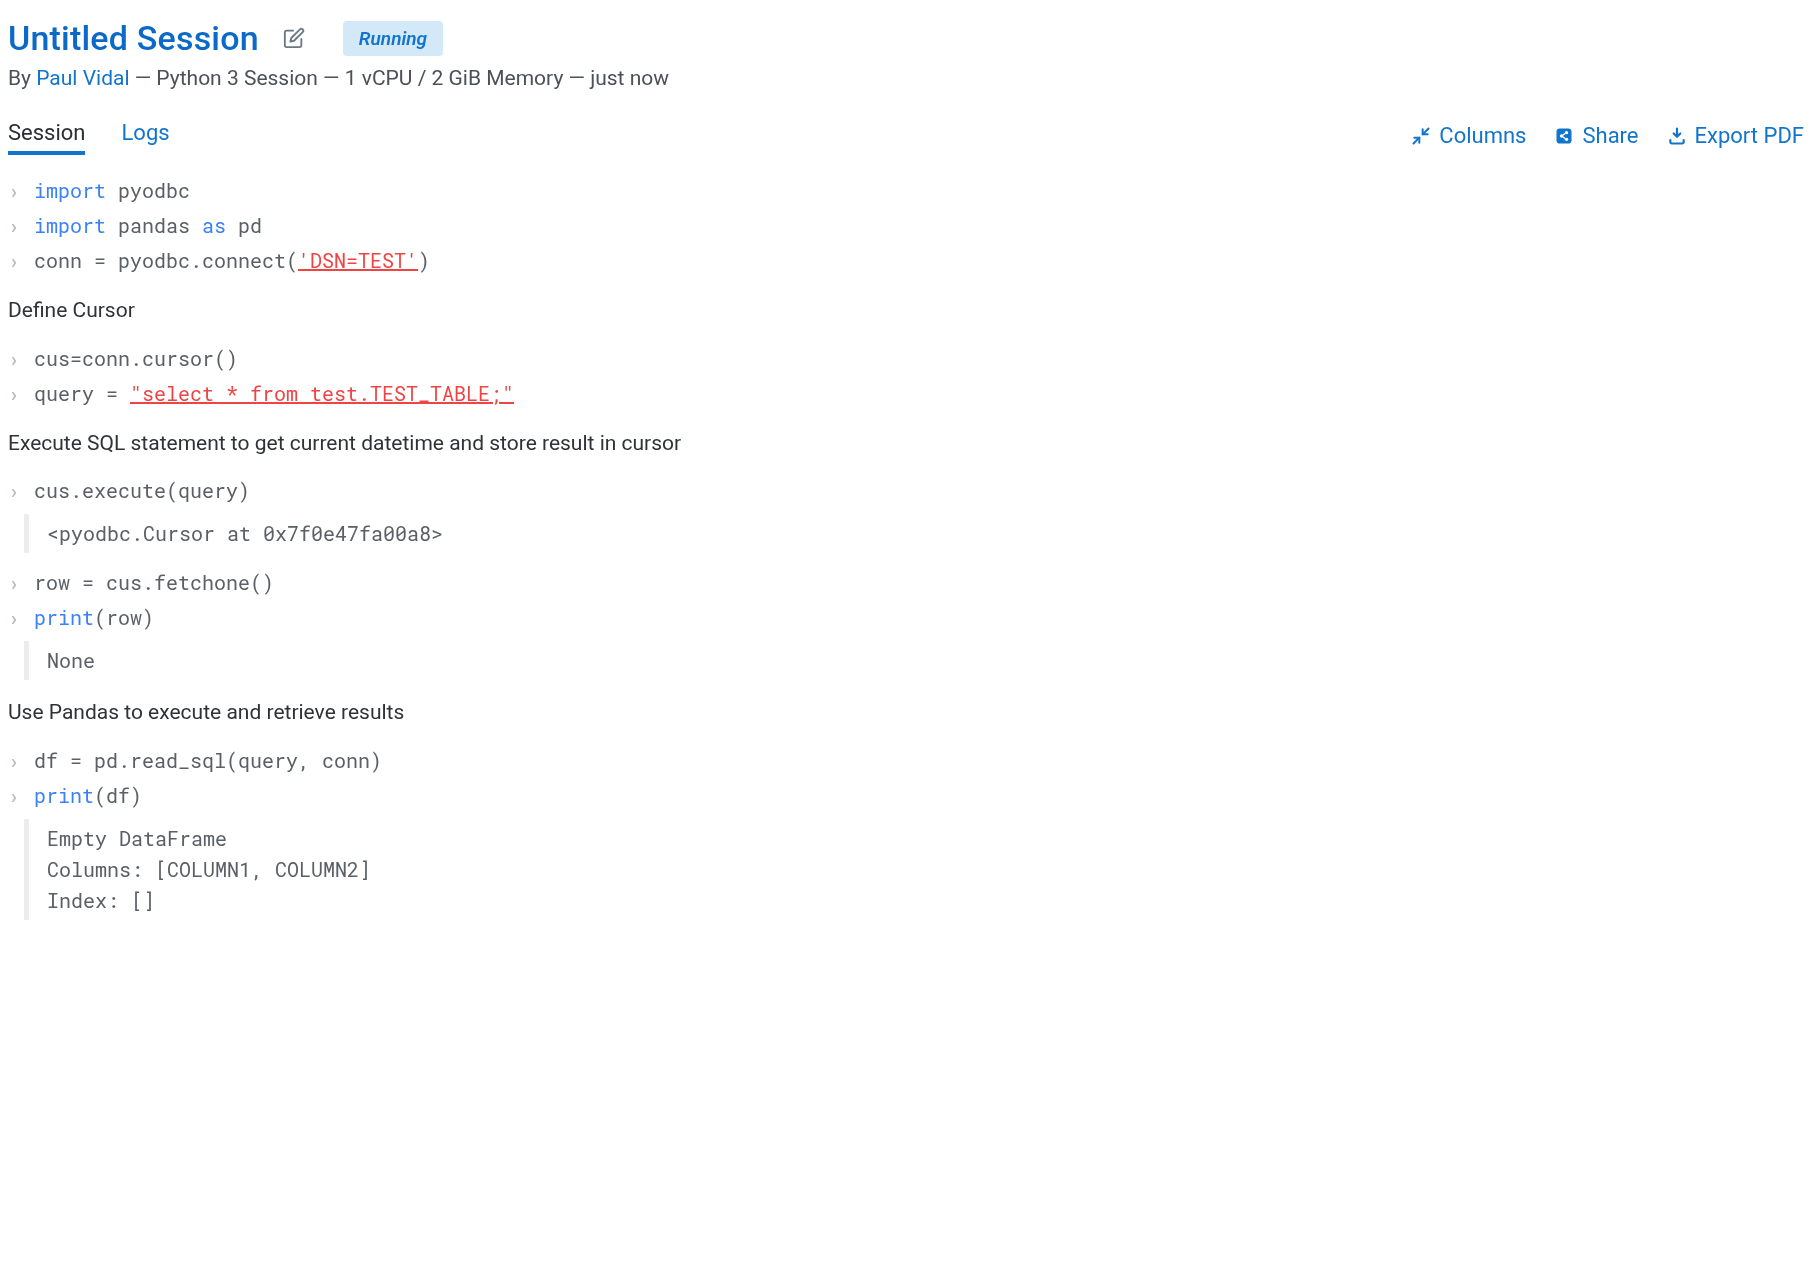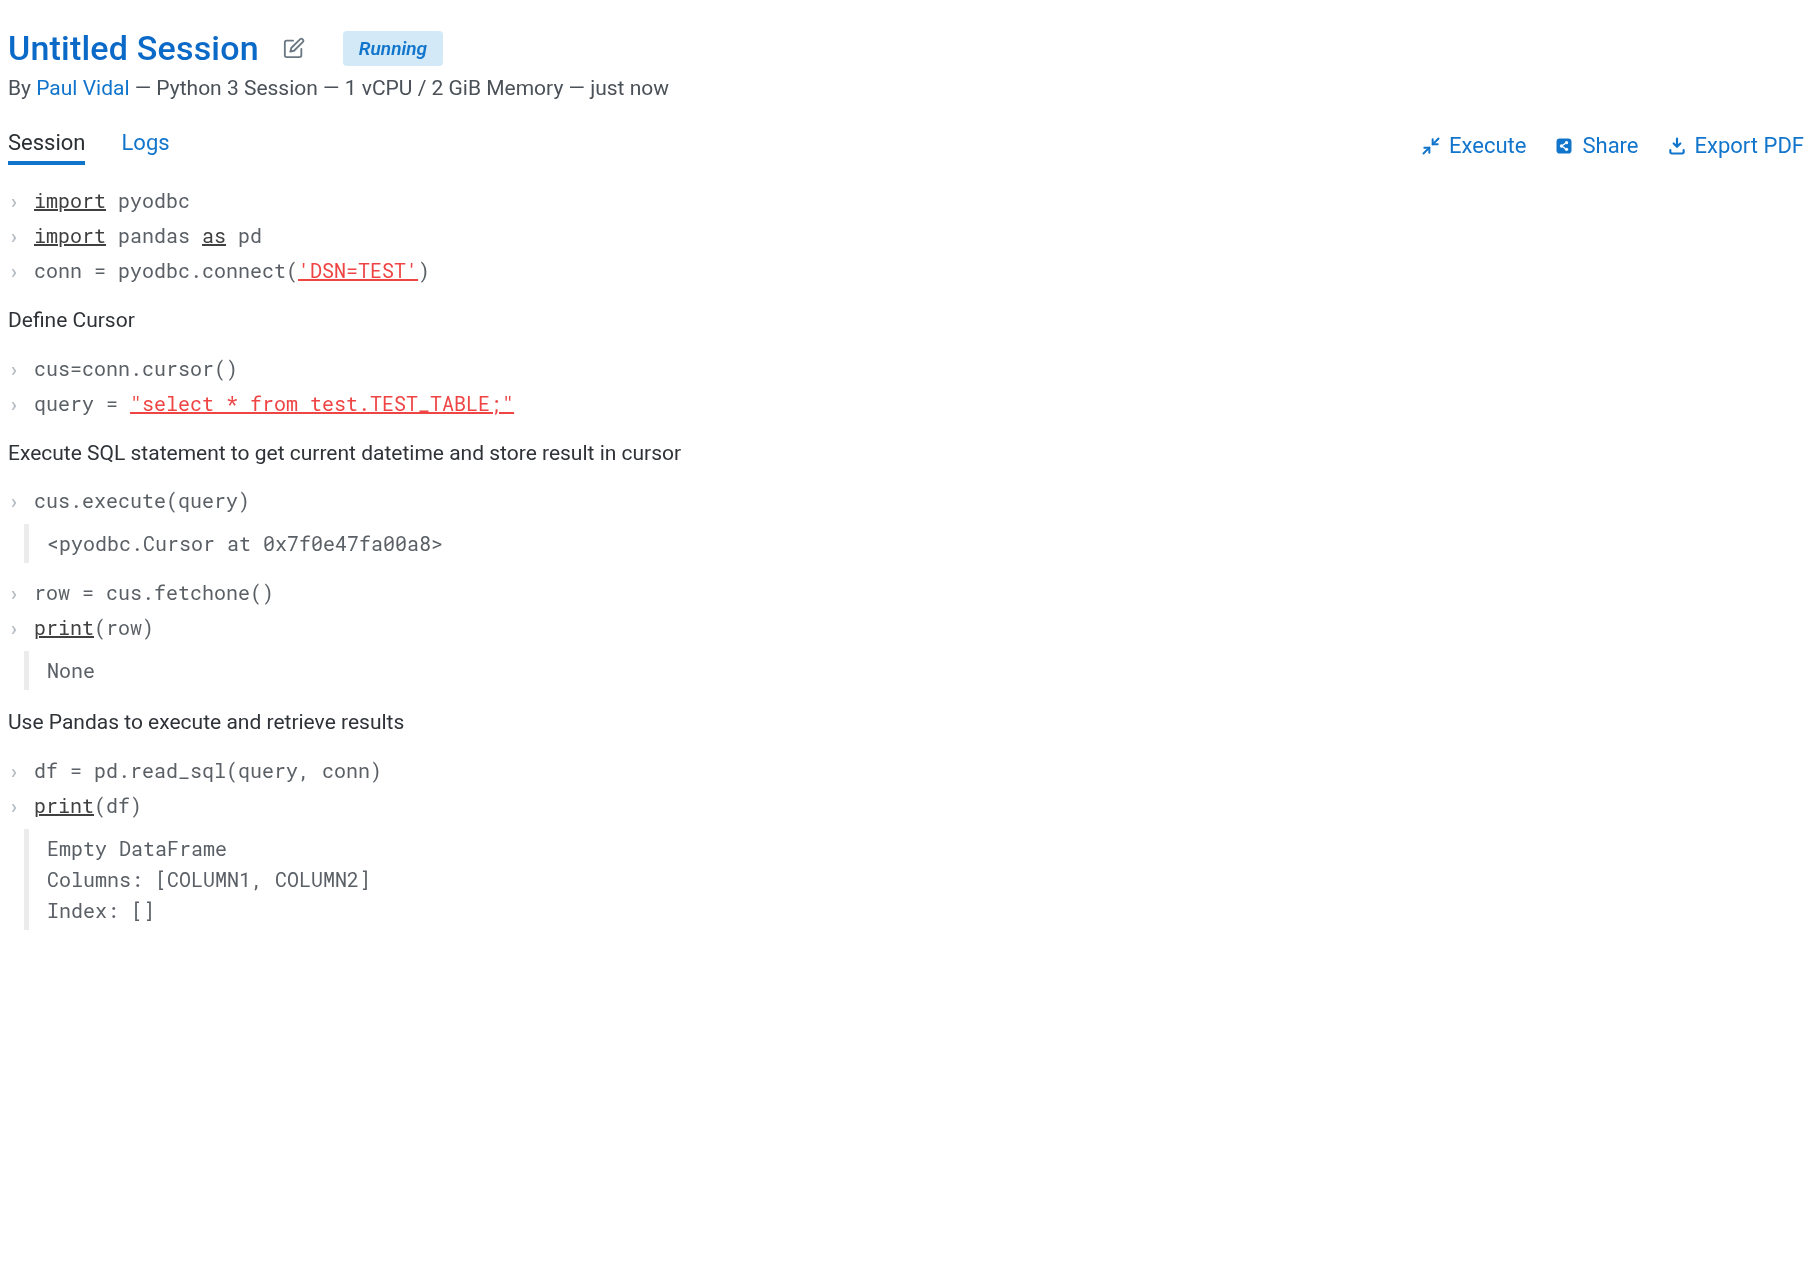--- a/index.html
+++ b/index.html
@@ -7,21 +7,21 @@
     margin: 0;
     padding: 0;
     font-family: -apple-system, BlinkMacSystemFont, "Segoe UI", Roboto, "Helvetica Neue", Arial, sans-serif;
     background: #fff;
     color: #333;
     font-size: 19px;
   }
   .page {
     width: 1812px;
     height: 1211px;
-    padding: 28px 8px 8px 8px;
+    padding: 18px 8px 8px 8px;
   }
   .header-row {
     display: flex;
     align-items: center;
     gap: 14px;
     margin-bottom: 6px;
   }
   .title {
     color: #0b69c7;
     font-size: 34px;
@@ -102,21 +102,21 @@
     padding: 2px 0;
     color: #5a6066;
   }
   .gutter {
     color: #b7bec5;
     font-weight: 700;
     width: 18px;
     text-align: left;
     flex-shrink: 0;
   }
-  .code-line .tok-kw { color: #404040; text-decoration: underline; }
+  .code-line .tok-kw { color: #3b82f6; }
   .code-line .tok-str { color: #ef4444; text-decoration: underline; }
   .code-content { white-space: pre; }
   .heading {
     font-family: -apple-system, BlinkMacSystemFont, "Segoe UI", Roboto, Arial, sans-serif;
     font-size: 21px;
     color: #2f3338;
     margin: 16px 0 14px 0;
   }
   .output-block {
     border-left: 5px solid #ececec;
@@ -155,21 +155,21 @@
     <div class="actions">
       <span class="action-btn">
         <span>
           <svg width="20" height="20" viewBox="0 0 24 24" fill="none" stroke="#1275cc" stroke-width="2.4" stroke-linecap="round" stroke-linejoin="round">
             <polyline points="4 14 10 14 10 20"></polyline>
             <polyline points="20 10 14 10 14 4"></polyline>
             <line x1="14" y1="10" x2="21" y2="3"></line>
             <line x1="3" y1="21" x2="10" y2="14"></line>
           </svg>
         </span>
-        <span>Execute</span>
+        <span>Columns</span>
       </span>
       <span class="action-btn">
         <span>
           <svg width="20" height="20" viewBox="0 0 24 24" fill="#1275cc">
             <rect x="3" y="3" width="18" height="18" rx="4" ry="4"></rect>
             <path d="M15 8a2 2 0 1 0 0-0.001M9 12a2 2 0 1 0 0-0.001M15 16a2 2 0 1 0 0-0.001" fill="none"></path>
             <circle cx="15" cy="8" r="2" fill="#fff"></circle>
             <circle cx="9" cy="12" r="2" fill="#fff"></circle>
             <circle cx="15" cy="16" r="2" fill="#fff"></circle>
             <line x1="10.6" y1="11" x2="13.4" y2="9" stroke="#fff" stroke-width="1.6"></line>

